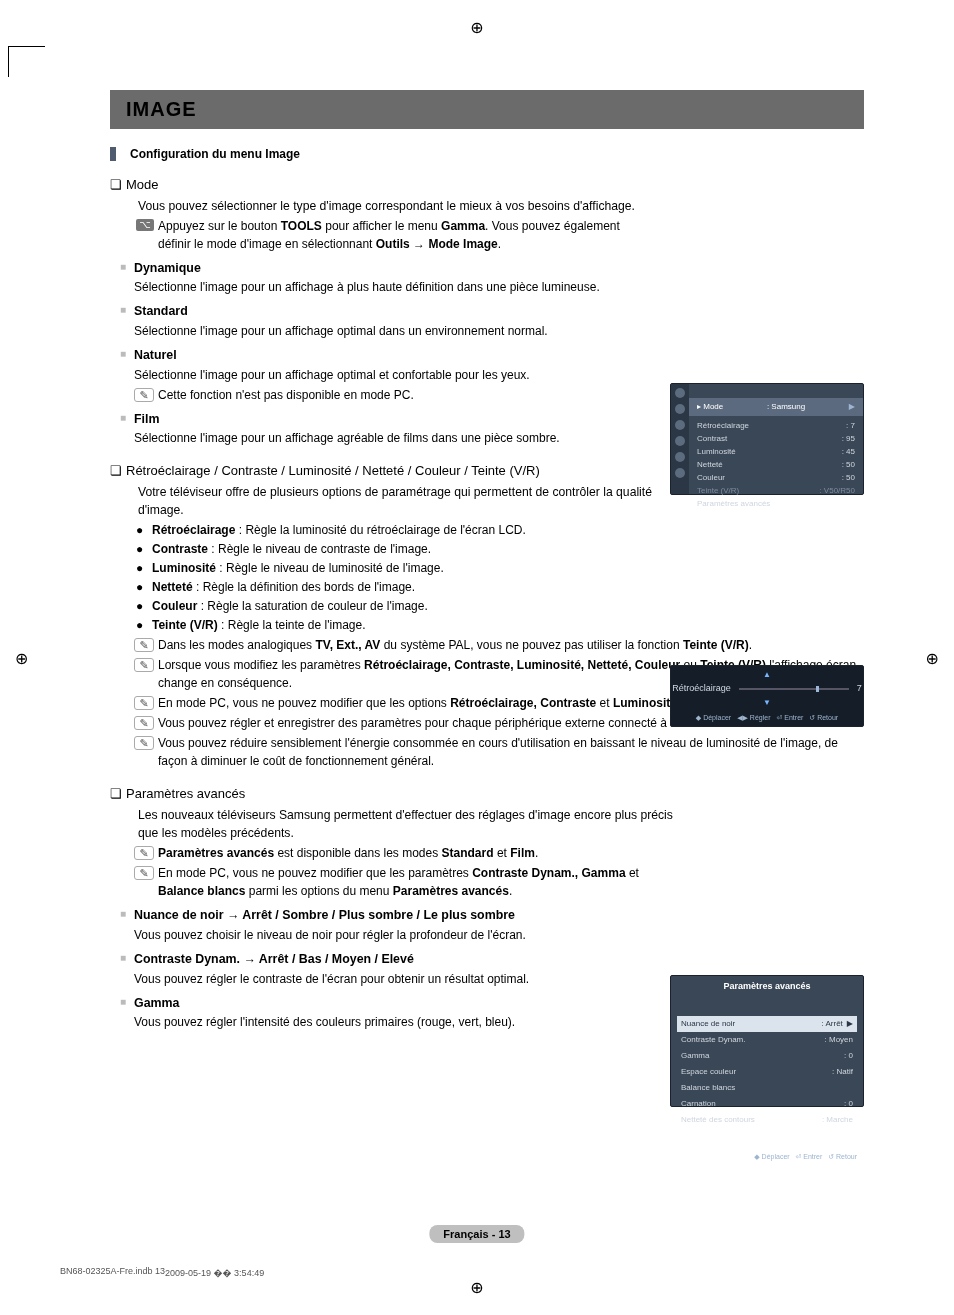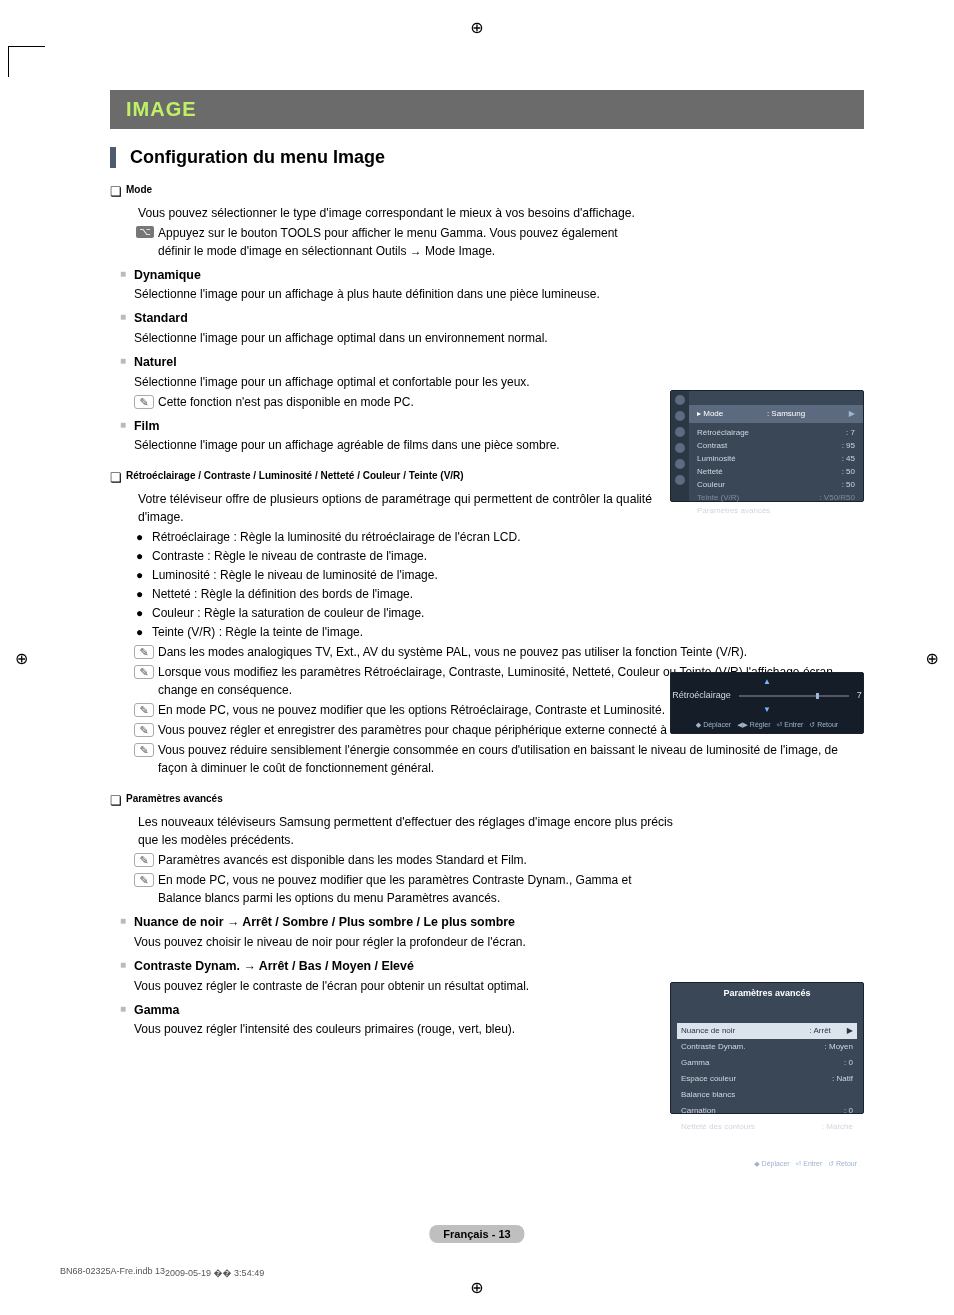--- a/index.html
+++ b/index.html
@@ -5,44 +5,44 @@
   html,body{margin:0;padding:0;background:#fff;font-family:Arial,Helvetica,sans-serif;color:#000}
   .page{width:954px;height:1315px;margin:0 auto;position:relative;box-sizing:border-box;padding:30px 40px 30px 40px}
   .reg-top{position:absolute;top:18px;left:50%;transform:translateX(-50%);}
   .reg-bot{position:absolute;bottom:18px;left:50%;transform:translateX(-50%);}
   .reg-left{position:absolute;top:50%;left:15px;transform:translateY(-50%);}
   .reg-right{position:absolute;top:50%;right:15px;transform:translateY(-50%);}
   .crop{position:absolute;width:30px;height:30px;border-color:#000}
   .crop-tl{top:46px;left:8px;border-left:1px solid #000;border-top:1px solid #000}
   .crop-tl:after{content:"";position:absolute;right:-6px;top:-1px;width:6px;border-top:1px solid #000}
   .content{position:relative;margin:60px 50px 0 70px}
-  .title-bar{background:#6b6b6b;color:#bef264;font-weight:bold;font-size:20px;padding:8px 16px;letter-spacing:1px}
+  .title-bar{background:#6b6b6b;color:#000000;font-weight:bold;font-size:20px;padding:8px 16px;letter-spacing:1px}
   .h2-row{display:flex;align-items:stretch;margin:18px 0 14px 0}
   .h2-marker{width:6px;background:#4f5b6f;margin-right:14px}
-  .h2{font-weight:bold;font-size:18px}
+  .h2{font-weight:bold;font-size:12px}
   .body{font-size:12.2px;line-height:1.5;}
   .main-col{width:540px}
   .side-col{position:absolute;right:0;width:192px}
   .shot1{top:208px}
   .shot2{top:490px}
   .shot3{top:800px}
   .q-row{display:flex;align-items:flex-start;margin-top:10px}
   .q-mark{width:16px;flex:0 0 16px;font-size:13px}
-  .q-title{font-weight:bold;font-size:10px}
+  .q-title{font-weight:normal;font-size:13px}
   .para{margin:2px 0 2px 28px}
   .sq-row{display:flex;align-items:flex-start;margin-top:6px;margin-left:10px}
   .sq-mark{width:14px;flex:0 0 14px;color:#bbb;font-size:10px;line-height:16px}
   .sq-title{font-weight:bold;font-size:12.4px}
   .sq-body{margin:1px 0 0 24px;font-size:12px}
   .bul-row{display:flex;align-items:flex-start;margin-left:26px;margin-top:1px;font-size:12px}
   .bul-mark{width:16px;flex:0 0 16px}
   .note-row{display:flex;align-items:flex-start;margin-left:10px;margin-top:2px;font-size:12px}
   .note-mark{width:18px;flex:0 0 18px;font-size:11px;color:#555;border:1px solid #aaa;border-radius:3px;height:12px;line-height:12px;text-align:center;margin-right:4px;margin-top:2px}
   .tool-mark{width:18px;flex:0 0 18px;font-size:10px;background:#777;color:#fff;height:12px;line-height:12px;text-align:center;margin-right:4px;border-radius:2px;margin-top:2px}
-  b{font-weight:normal}
+  b{font-weight:bold}
   
   .osd{background:#3a4756;border:1px solid #1a222d;border-radius:2px;color:#cfd6df;font-size:8px}
   .osd1{height:110px;display:flex}
   .osd1 .tabs{width:18px;background:#2c3745;display:flex;flex-direction:column;align-items:center;padding-top:4px;gap:6px}
   .osd1 .tabs span{width:10px;height:10px;background:#5c6b7d;border-radius:50%}
   .osd1 .panel{flex:1;padding:20px 8px}
   .osd1 .row{display:flex;justify-content:space-between;margin:1px 0}
   .osd1 .hl{background:#5b6a7e;margin:-6px -8px 4px -8px;padding:3px 8px;color:#fff;display:flex;justify-content:space-between;align-items:center}
   .tri{color:#9fb4d0}
   .osd2{height:60px;display:flex;flex-direction:column;align-items:center;justify-content:center;background:#151d28;color:#d0d8e2}
@@ -141,21 +141,21 @@
           <span>⏎ Entrer</span>
           <span>↺ Retour</span>
         </div>
       </div>
 
       <div class="side-col shot3 osd osd3">
         <div class="ttl">Paramètres avancés</div>
         <div class="body3">
           <div class="r hl">
               <span>Nuance de noir</span>
-              <span style="display:flex;gap:16px;align-items:flex-end">
+              <span style="display:flex;gap:4px;align-items:flex-end">
                 <span>: Arrêt</span>
                 <span style="color:#2a3644">▶</span>
               </span>
             </div>
           <div class="r">
               <span>Contraste Dynam.</span>
               <span>: Moyen</span>
             </div>
           <div class="r">
               <span>Gamma</span>

